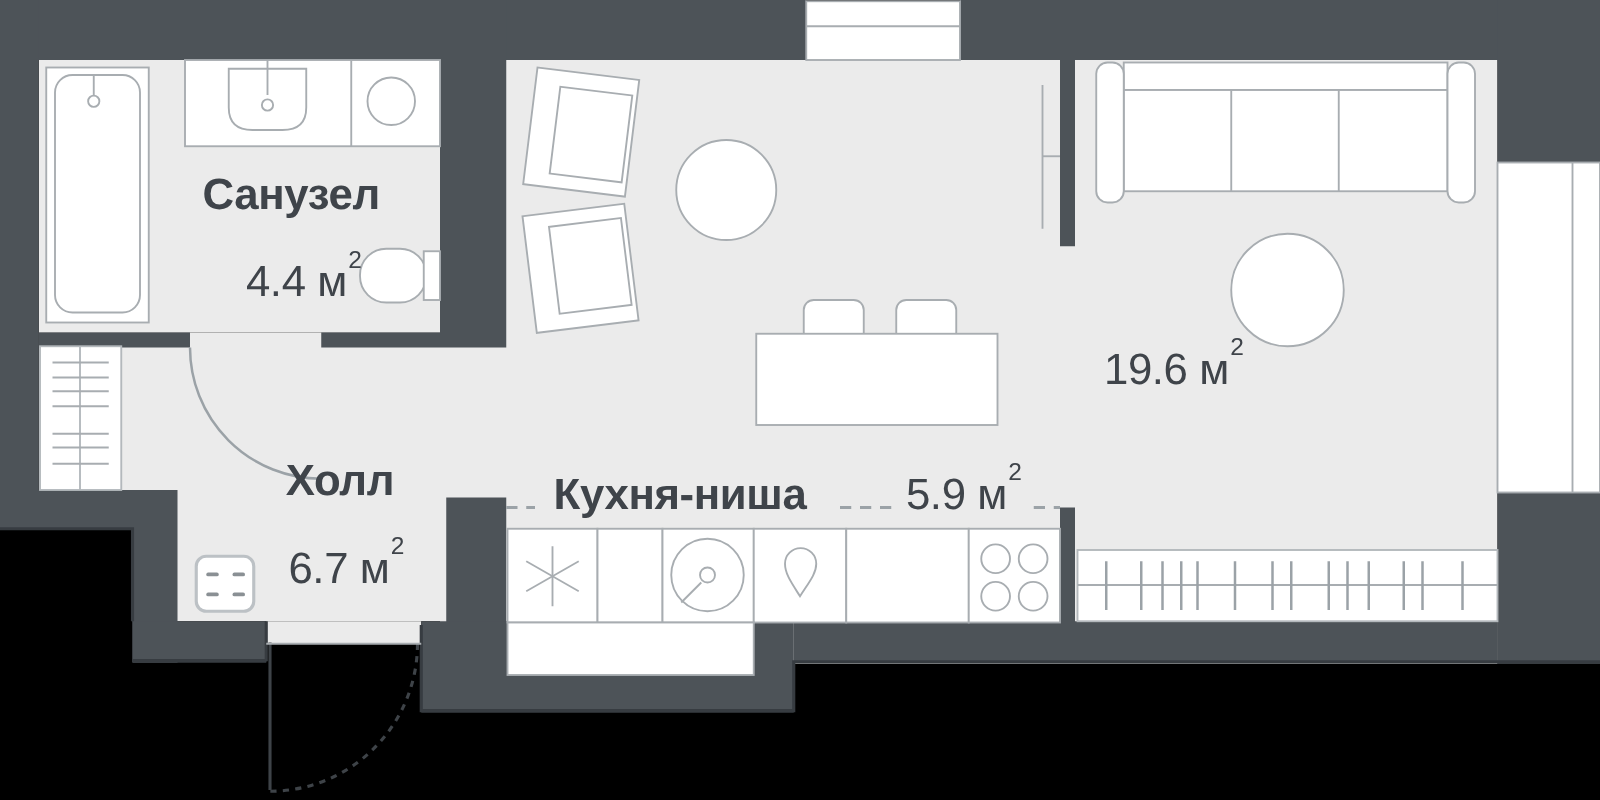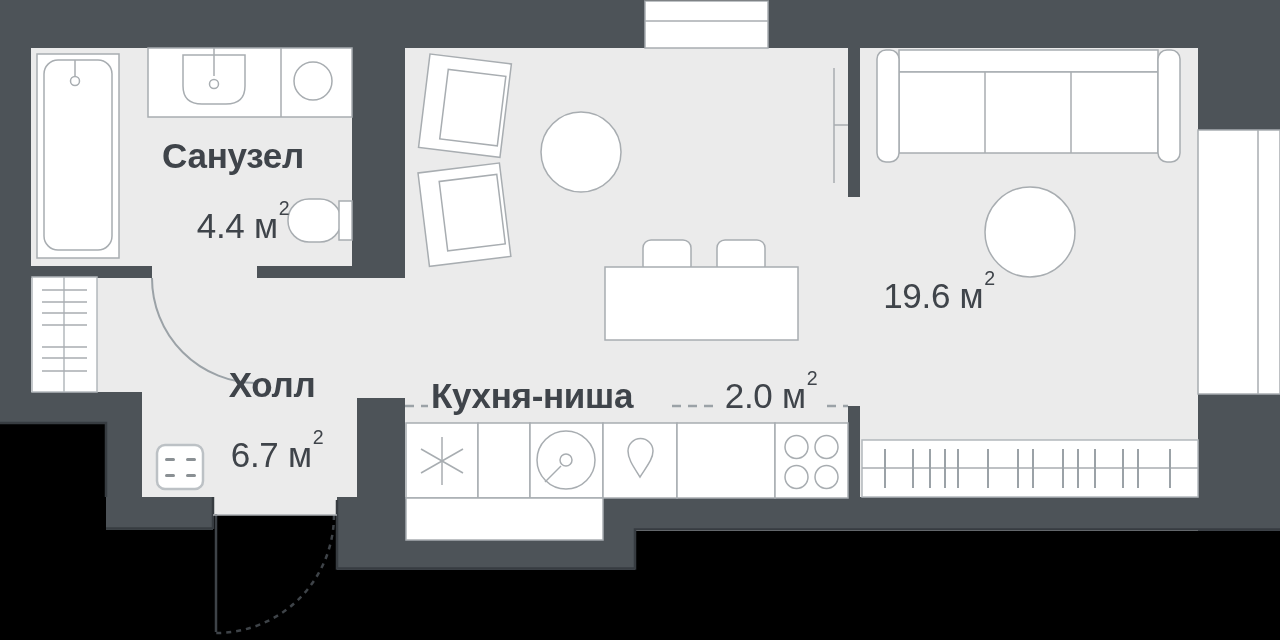--- a/index.html
+++ b/index.html
@@ -217,17 +217,17 @@
       </g>
     </g>
   </svg>
 
   <div class="lbl lbl-name" style="left:233px; top:138px;">Санузел</div>
   <div class="lbl lbl-area" style="left:207px; top:208px;margin-left:36px;"><span>4.4 м</span><sup>2</sup></div>
 
   <div class="lbl lbl-name" style="left:272px; top:367px;">Холл</div>
   <div class="lbl lbl-area" style="left:277px; top:437px;"><span>6.7 м</span><sup>2</sup></div>
 
-  <div class="lbl lbl-name" style="left:532px; top:378px;">Кухня-ниша</div>
-  <div class="lbl lbl-area" style="left:771px; top:378px;"><span>2.0 м</span><sup>2</sup></div>
+  <div class="lbl lbl-name" style="left:544px; top:378px;">Кухня-ниша</div>
+  <div class="lbl lbl-area" style="left:771px; top:378px;"><span>5.9 м</span><sup>2</sup></div>
 
   <div class="lbl lbl-area" style="left:899px; top:278px;margin-left:40px;"><span>19.6 м</span><sup>2</sup></div>
 </div>
 
 </body></html>

